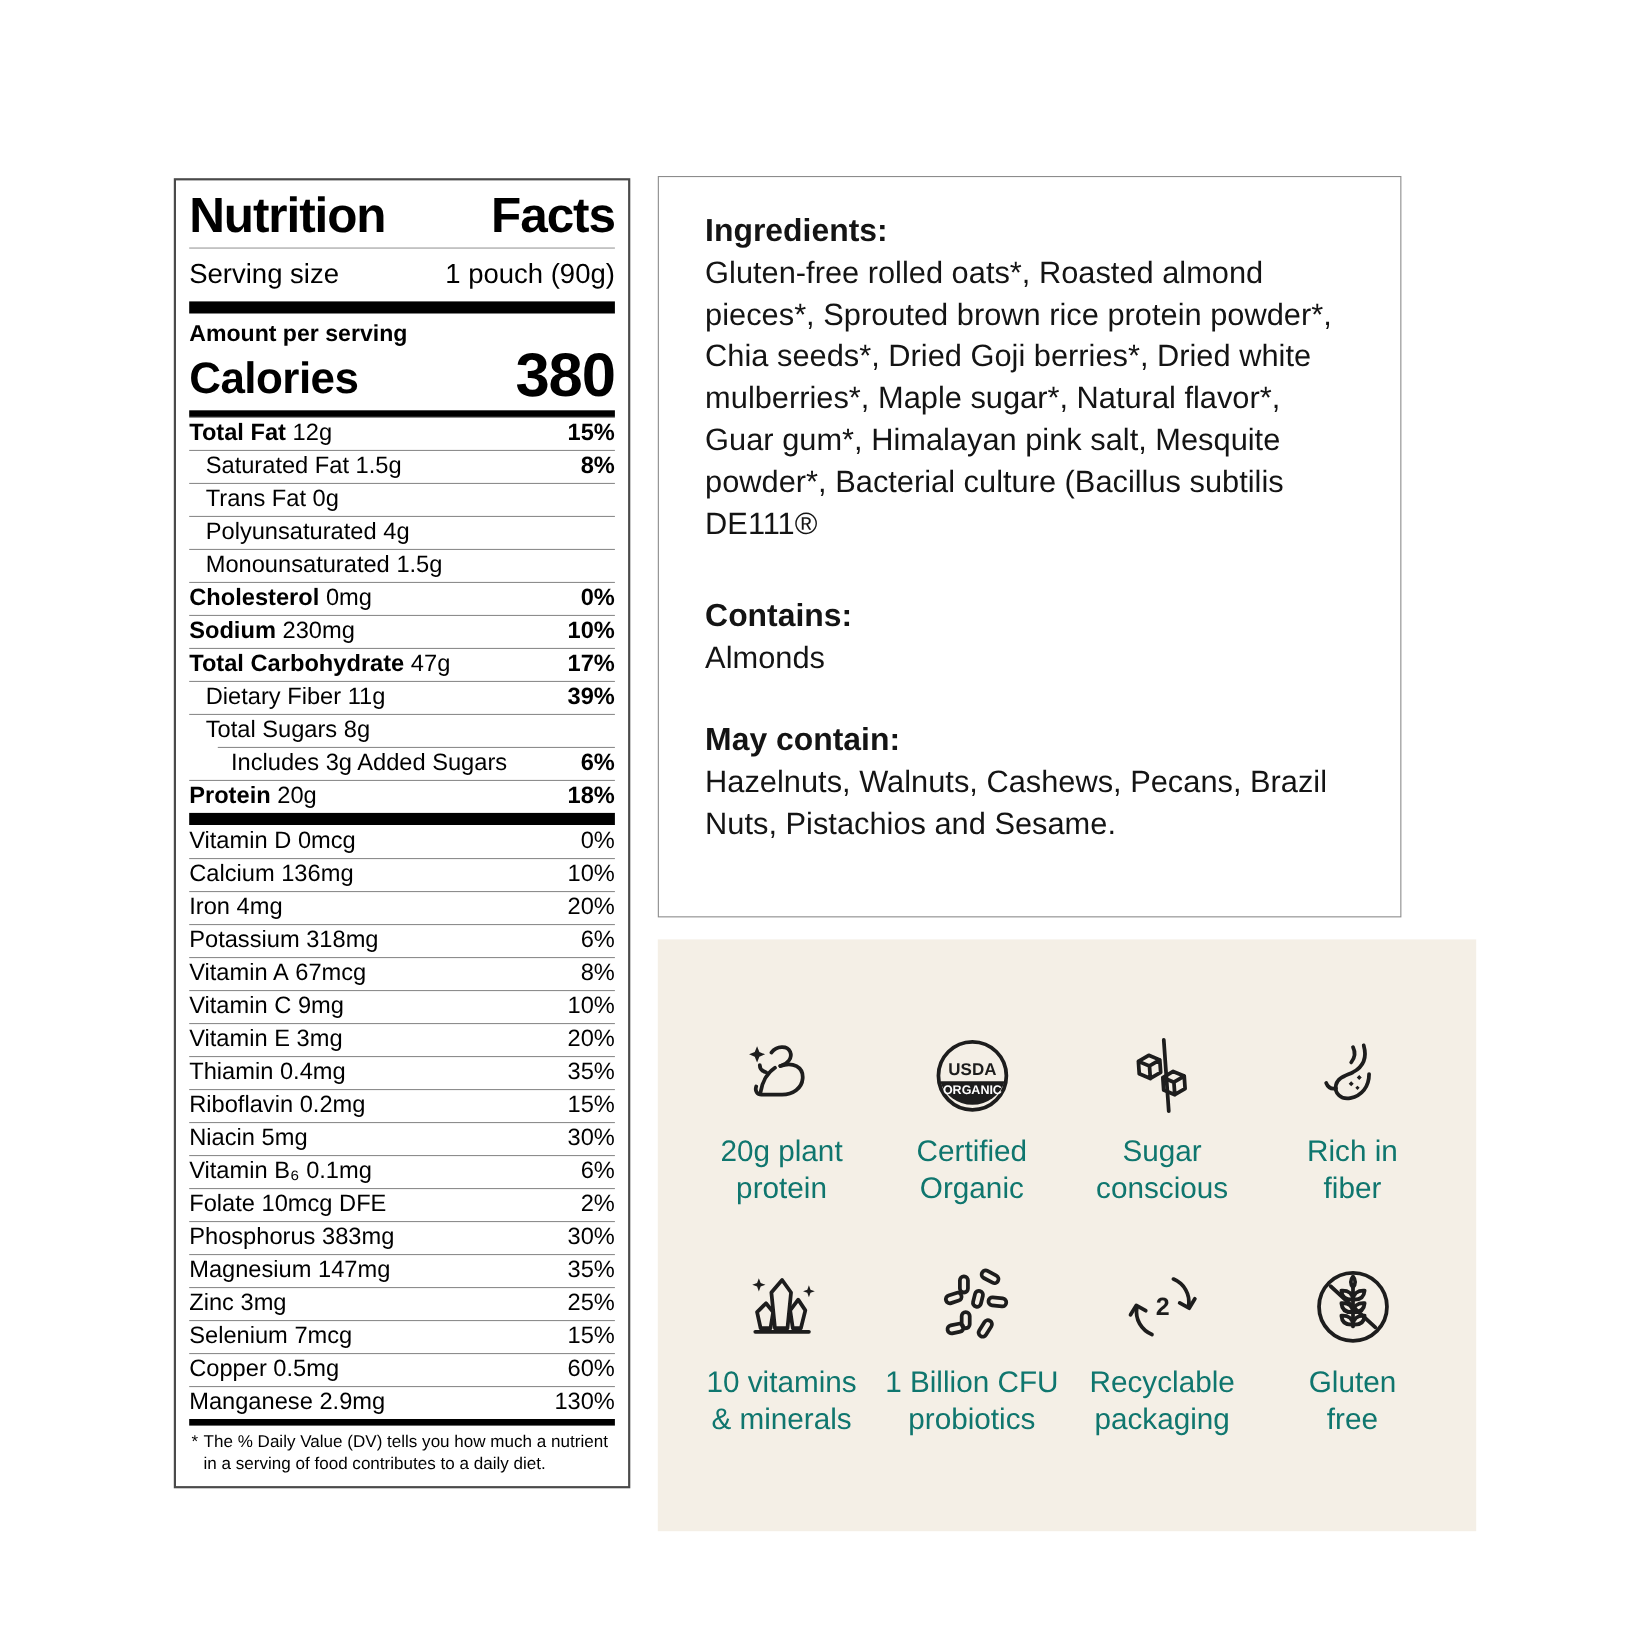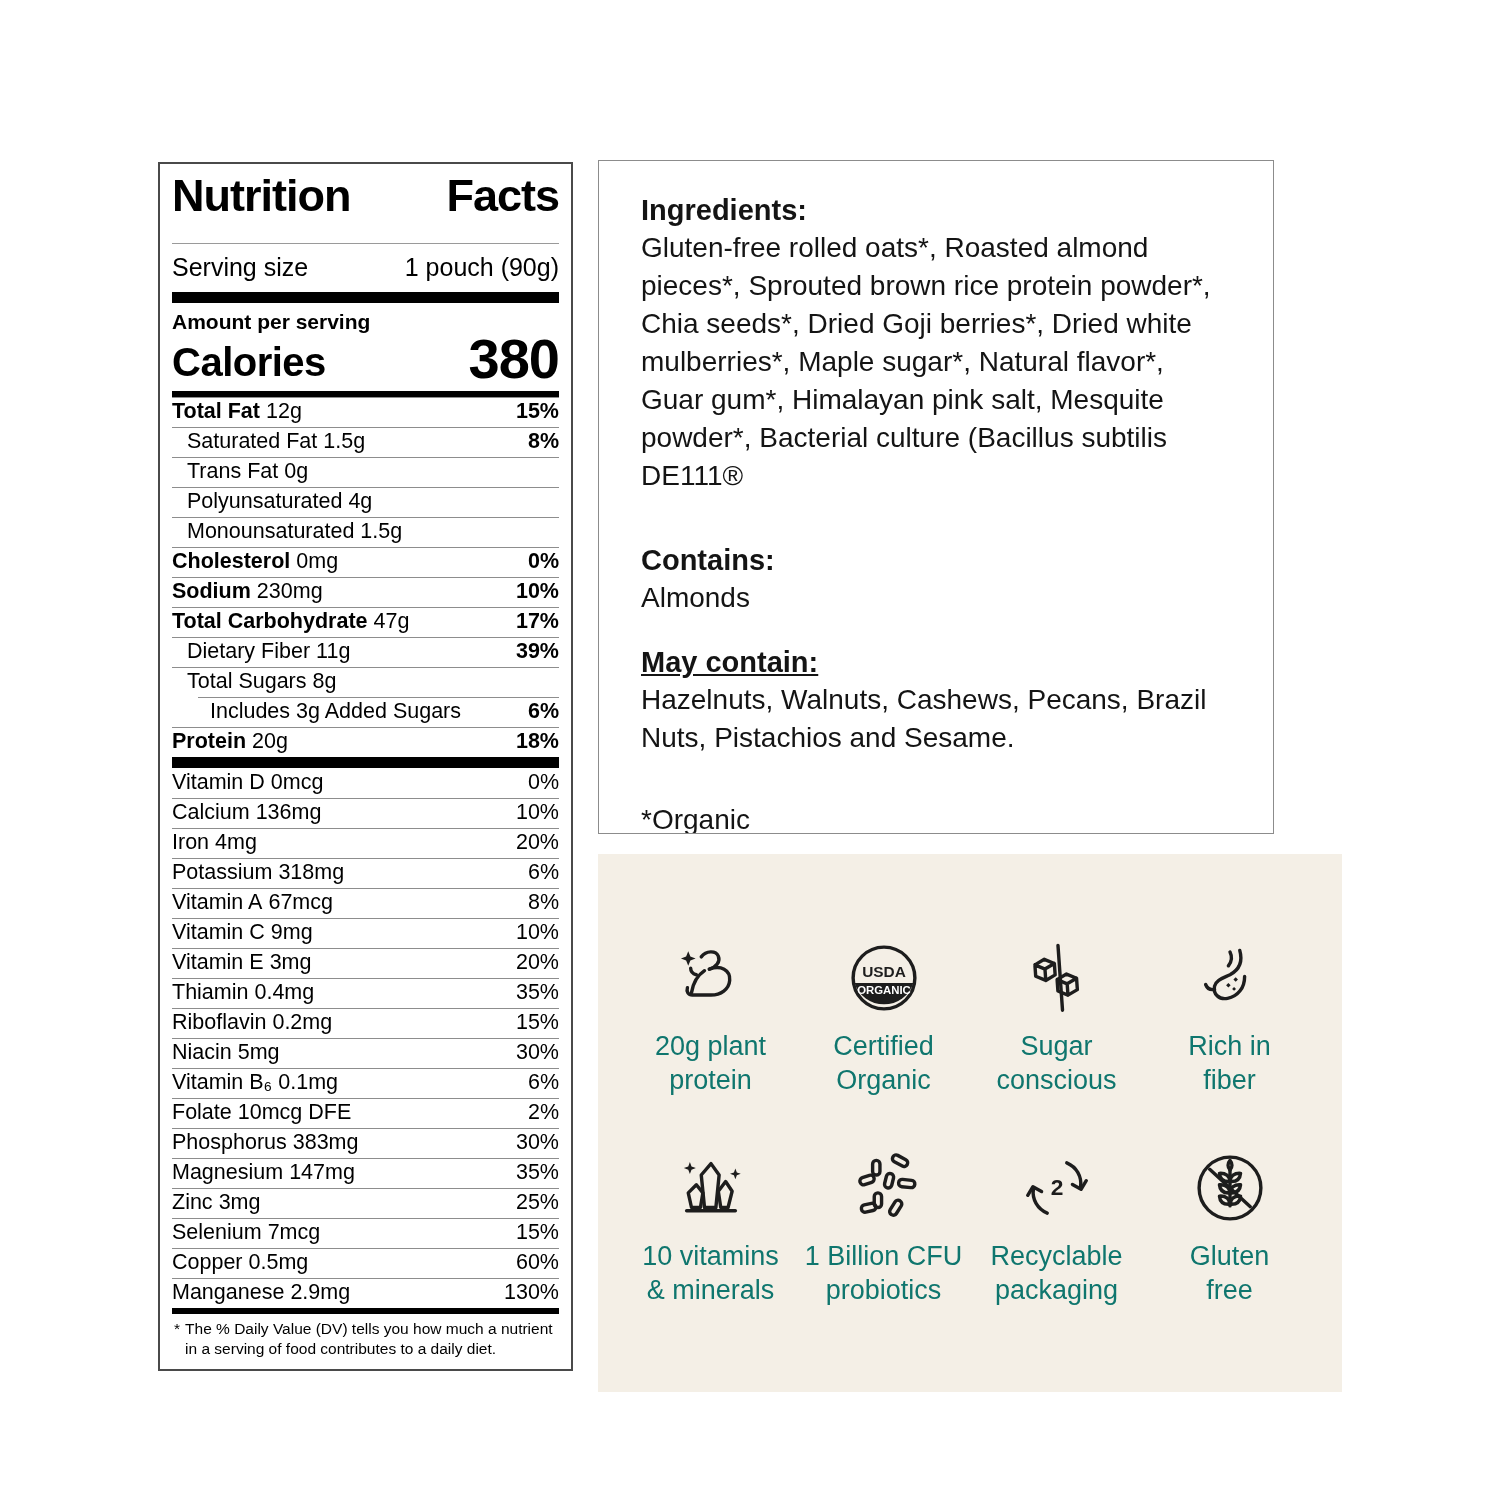--- a/index.html
+++ b/index.html
@@ -3,21 +3,21 @@
 <meta charset="utf-8">
 <style>
   html,body{margin:0;padding:0;}
   body{width:1500px;height:1500px;position:relative;background:#ffffff;
        font-family:"Liberation Sans","DejaVu Sans",sans-serif;color:#000;}
 
   
   .nf{position:absolute;left:158px;top:162px;width:415px;box-sizing:border-box;
       border:2px solid #4a4a4a;background:#fff;padding:6px 12px 8px;}
   .nf-title{font-weight:bold;font-size:45px;letter-spacing:-1px;line-height:1.05;
-      text-align:justify;text-align-last:justify;padding:2px 0 24px;border-bottom:1px solid #9a9a9a;}
+      text-align:justify;text-align-last:justify;padding:2px 0 6px;border-bottom:1px solid #9a9a9a;}
   .nf-serving{display:flex;justify-content:space-between;font-weight:normal;font-size:25px;
       padding:9px 0 10px;}
   .bar-thick{height:11px;background:#000;}
   .bar-med{height:6px;background:#000;}
   .nf-aps{font-weight:bold;font-size:21px;padding-top:7px;}
   .nf-cal{display:flex;justify-content:space-between;align-items:flex-end;padding:0 0 6px;}
   .nf-cal-label{font-weight:bold;font-size:40px;letter-spacing:-0.5px;}
   .nf-cal-value{font-weight:bold;font-size:56px;line-height:0.9;letter-spacing:-1px;}
   .nf-dvh{text-align:right;font-weight:bold;font-size:20px;padding:6px 0 5px;}
   .row{display:flex;justify-content:space-between;align-items:baseline;
@@ -33,21 +33,21 @@
   .nf-foot{display:flex;font-size:15.5px;line-height:20px;padding:5px 2px 2px;}
   .nf-foot .mark{margin-right:5px;}
 
   
   .ing{position:absolute;left:598px;top:160px;width:676px;height:674px;box-sizing:border-box;
        border:1px solid #8c8c8c;padding:30px 42px;font-size:28px;line-height:38px;color:#141414;
        overflow:hidden;}
   .ing h2{margin:0;font-size:29px;line-height:38px;font-weight:bold;}
   .ing p{margin:0;}
   .ing .contains-h{margin-top:46px;}
-  .ing .may-h{margin-top:26px;text-decoration:underline;}
+  .ing .may-h{margin-top:37px;}
   .ing .organic{margin-top:44px;}
 
   
   .features{position:absolute;left:598px;top:854px;width:744px;height:538px;box-sizing:border-box;
        background:#f4efe6;display:grid;grid-template-columns:repeat(4,1fr);
        align-content:center;row-gap:52px;padding:10px 26px;}
   .badge{display:flex;flex-direction:column;align-items:center;}
   .badge svg{width:78px;height:78px;}
   .badge .lbl{margin-top:12px;font-size:27px;line-height:34px;text-align:center;
        white-space:pre-line;color:#0f766e;}
@@ -202,21 +202,20 @@
   </div>
 </section>
 
 <section class="ing">
   <h2>Ingredients:</h2>
   <p>Gluten-free rolled oats*, Roasted almond pieces*, Sprouted brown rice protein powder*, Chia seeds*, Dried Goji berries*, Dried white mulberries*, Maple sugar*, Natural flavor*, Guar gum*, Himalayan pink salt, Mesquite powder*, Bacterial culture (Bacillus subtilis DE111®</p>
   <h2 class="contains-h">Contains:</h2>
   <p>Almonds</p>
   <h2 class="may-h">May contain:</h2>
   <p>Hazelnuts, Walnuts, Cashews, Pecans, Brazil Nuts, Pistachios and Sesame.</p>
-  <p class="organic">*Organic</p>
 </section>
 
 <section class="features">
 
   <div class="badge">
     <svg viewBox="0 0 48 48">
       <path class="icf" d="M10 7.5l1.3 3.2 3.2 1.3-3.2 1.3L10 16.5l-1.3-3.2-3.2-1.3 3.2-1.3z"></path>
       <path class="ic" d="M18 11c3-4 9-4 10.5-.5S27 17.5 23 18.5"></path>
       <path class="ic" d="M23 18.5c7-2.5 13 .5 12.5 7-.4 5.5-5.5 9-11.5 9H12.5c-2.5 0-3.8-2-3-4.5"></path>
       <path class="ic" d="M12 33c1-6 3.5-10.5 8-13.5"></path>

